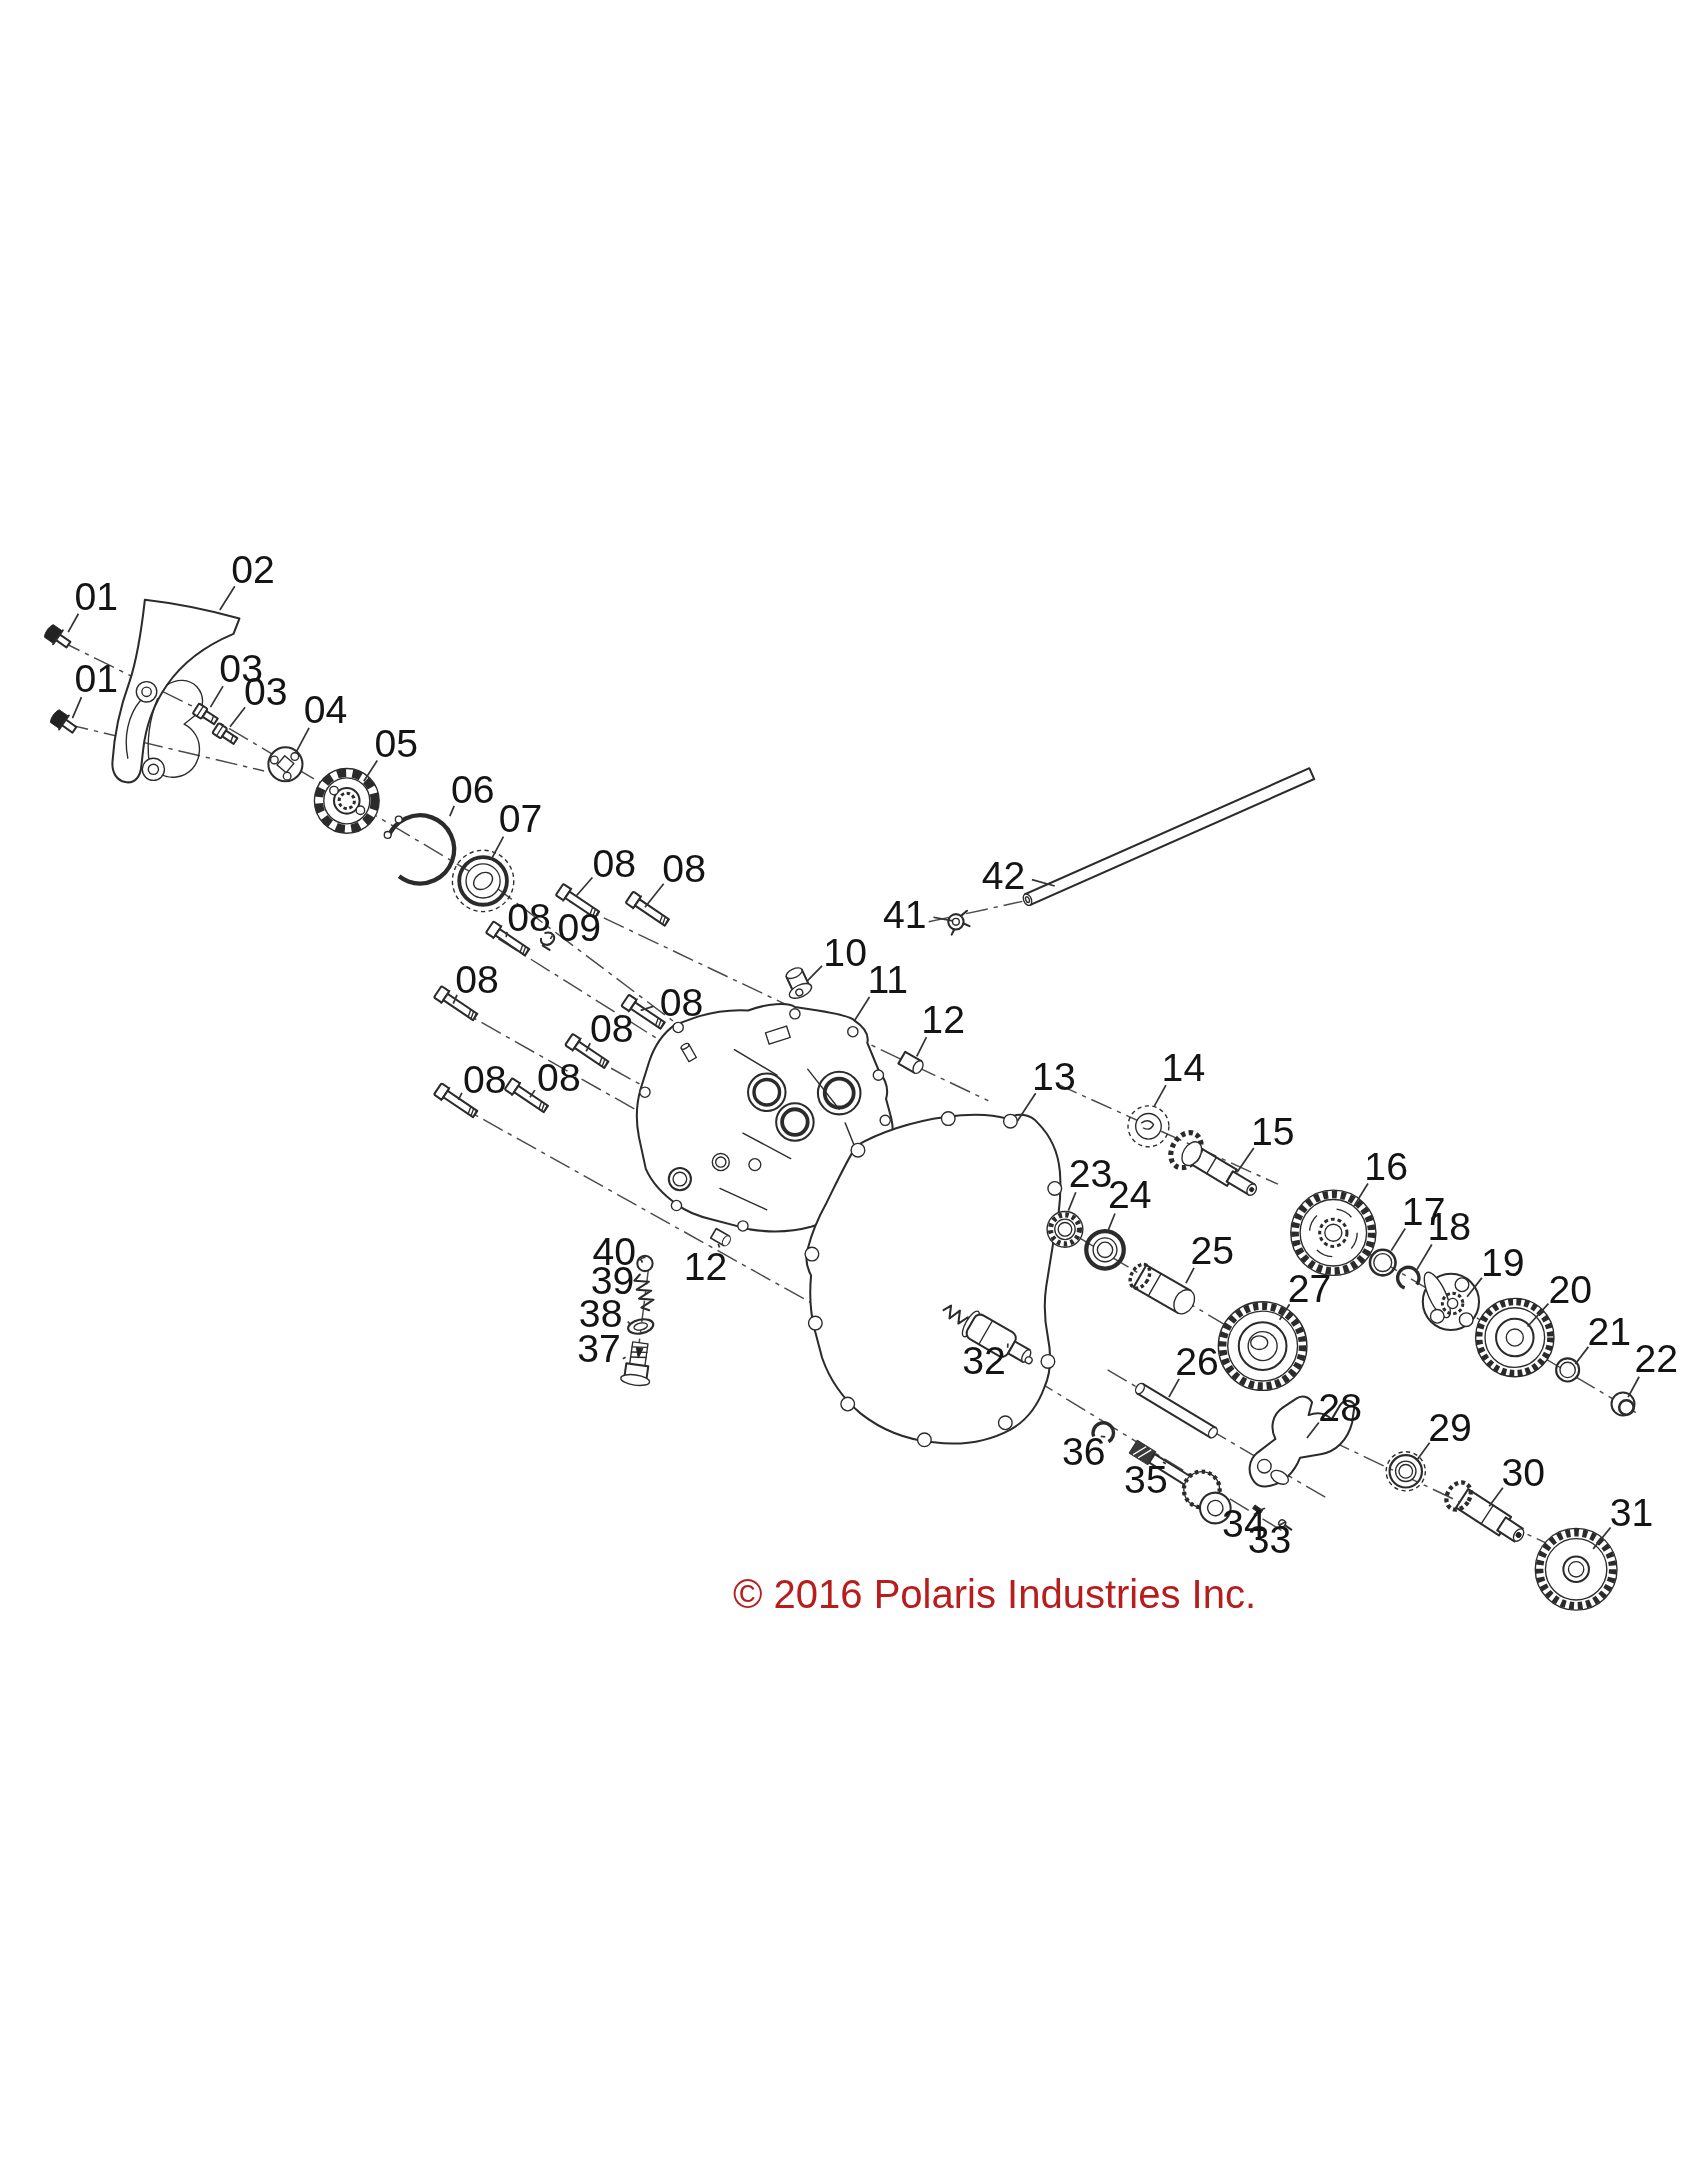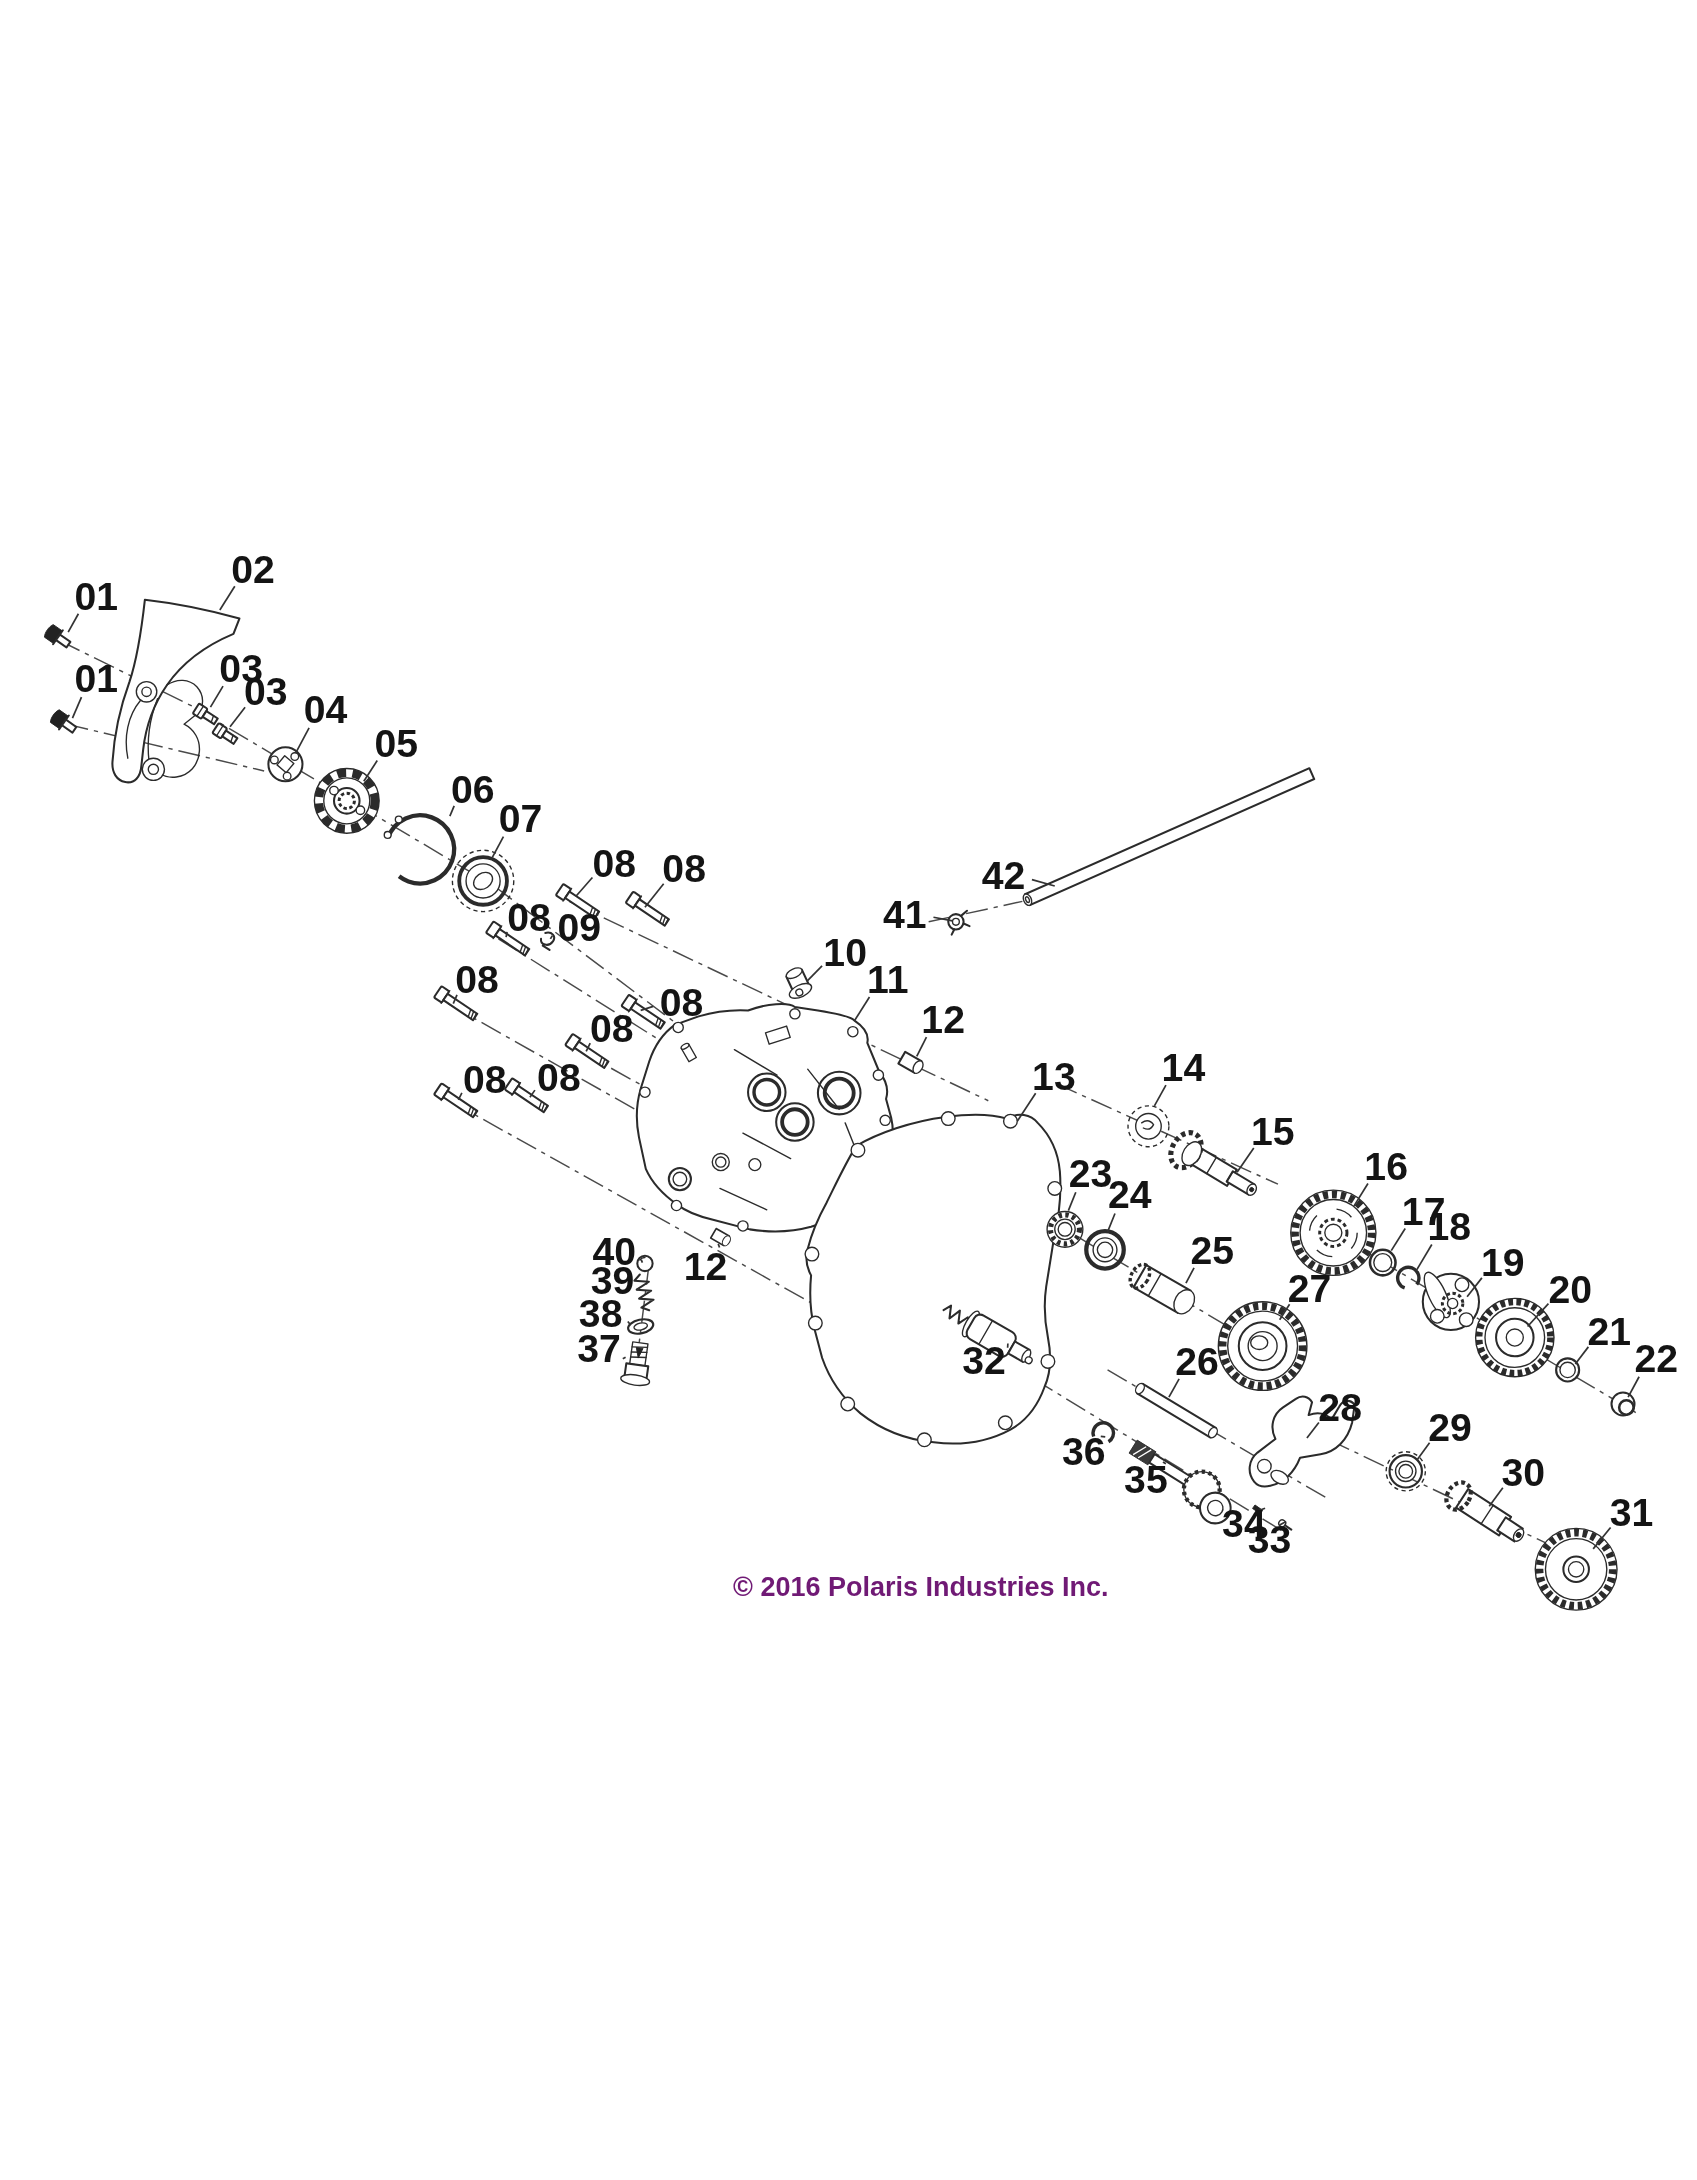--- a/index.html
+++ b/index.html
@@ -1,28 +1,28 @@
 <!DOCTYPE html>
 <html style="font-size:13.6px"><head>
 <meta charset="utf-8">
 <style>
   html,body{margin:0;padding:0;background:#fff;}
   #stage{position:relative;width:1698px;height:2181px;background:#ffffff;overflow:hidden;
-         font-family:"Liberation Sans",sans-serif;font-weight:bold;}
+         font-family:"Liberation Sans",sans-serif;}
   svg{position:absolute;left:0;top:0;}
   .ln{fill:none;stroke:#2b2b2b;stroke-width:2.4;stroke-linejoin:round;stroke-linecap:round;}
   .fw{fill:#ffffff;stroke:#2b2b2b;stroke-width:2.4;stroke-linejoin:round;}
   .thin{stroke-width:1.6;}
   .teeth{fill:none;stroke:#2b2b2b;}
   .cl{fill:none;stroke:#4a4a4a;stroke-width:1.7;stroke-dasharray:26 7 5 7;}
   .dark{fill:#222222;stroke:#222222;}
   .lbl{font-family:"Liberation Sans",sans-serif;font-size:46px;fill:#141414;}
   .ldr{stroke:#333333;stroke-width:2;fill:none;}
-  #copyright{position:absolute;left:733px;top:1572px;width:579px;font-size:27px;
-             color:#701a75;letter-spacing:0px;}
+  #copyright{position:absolute;left:733px;top:1572px;width:579px;font-size:40px;
+             color:#b91c1c;letter-spacing:0px;}
 </style>
 </head>
 <body>
 
 <div id="stage">
 <svg width="1698" height="2181" viewBox="0 0 1993 2560">
   <defs>
     <g id="bolt8">
       <rect x="-16" y="-8" width="11" height="16" rx="2" class="fw"></rect>
       <line x1="-5" y1="-9" x2="-5" y2="9" class="ln thin"></line>

